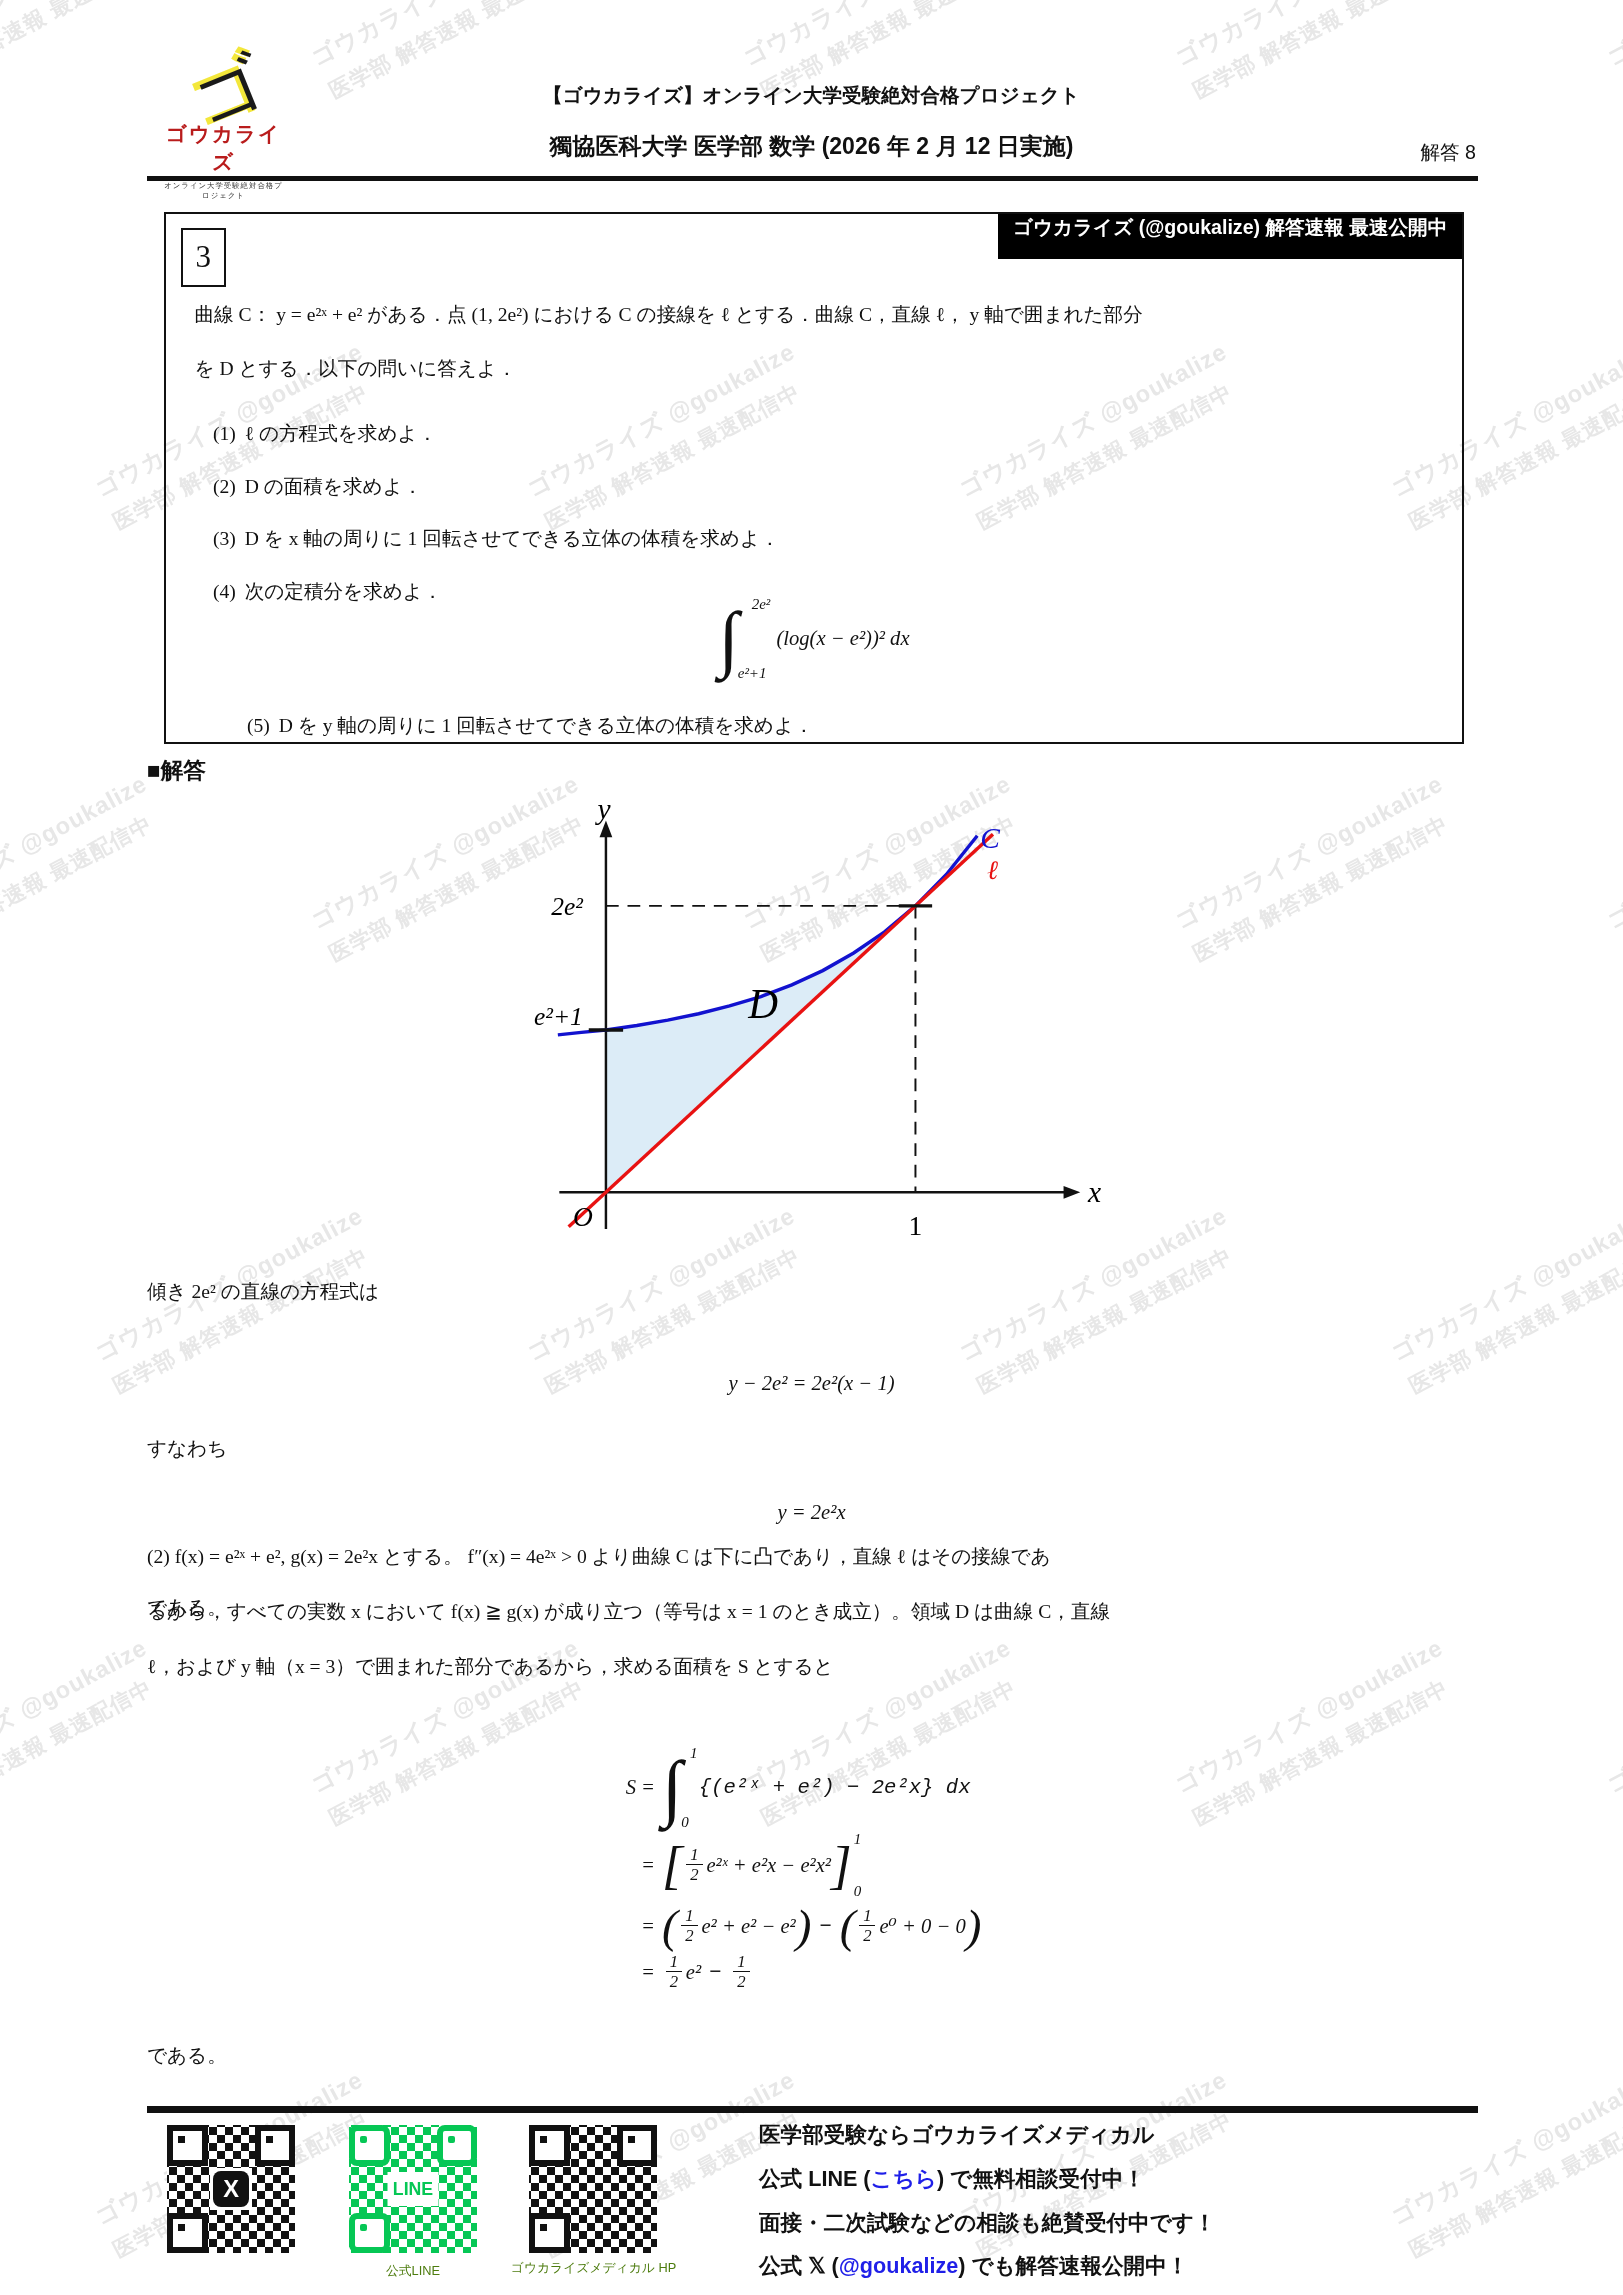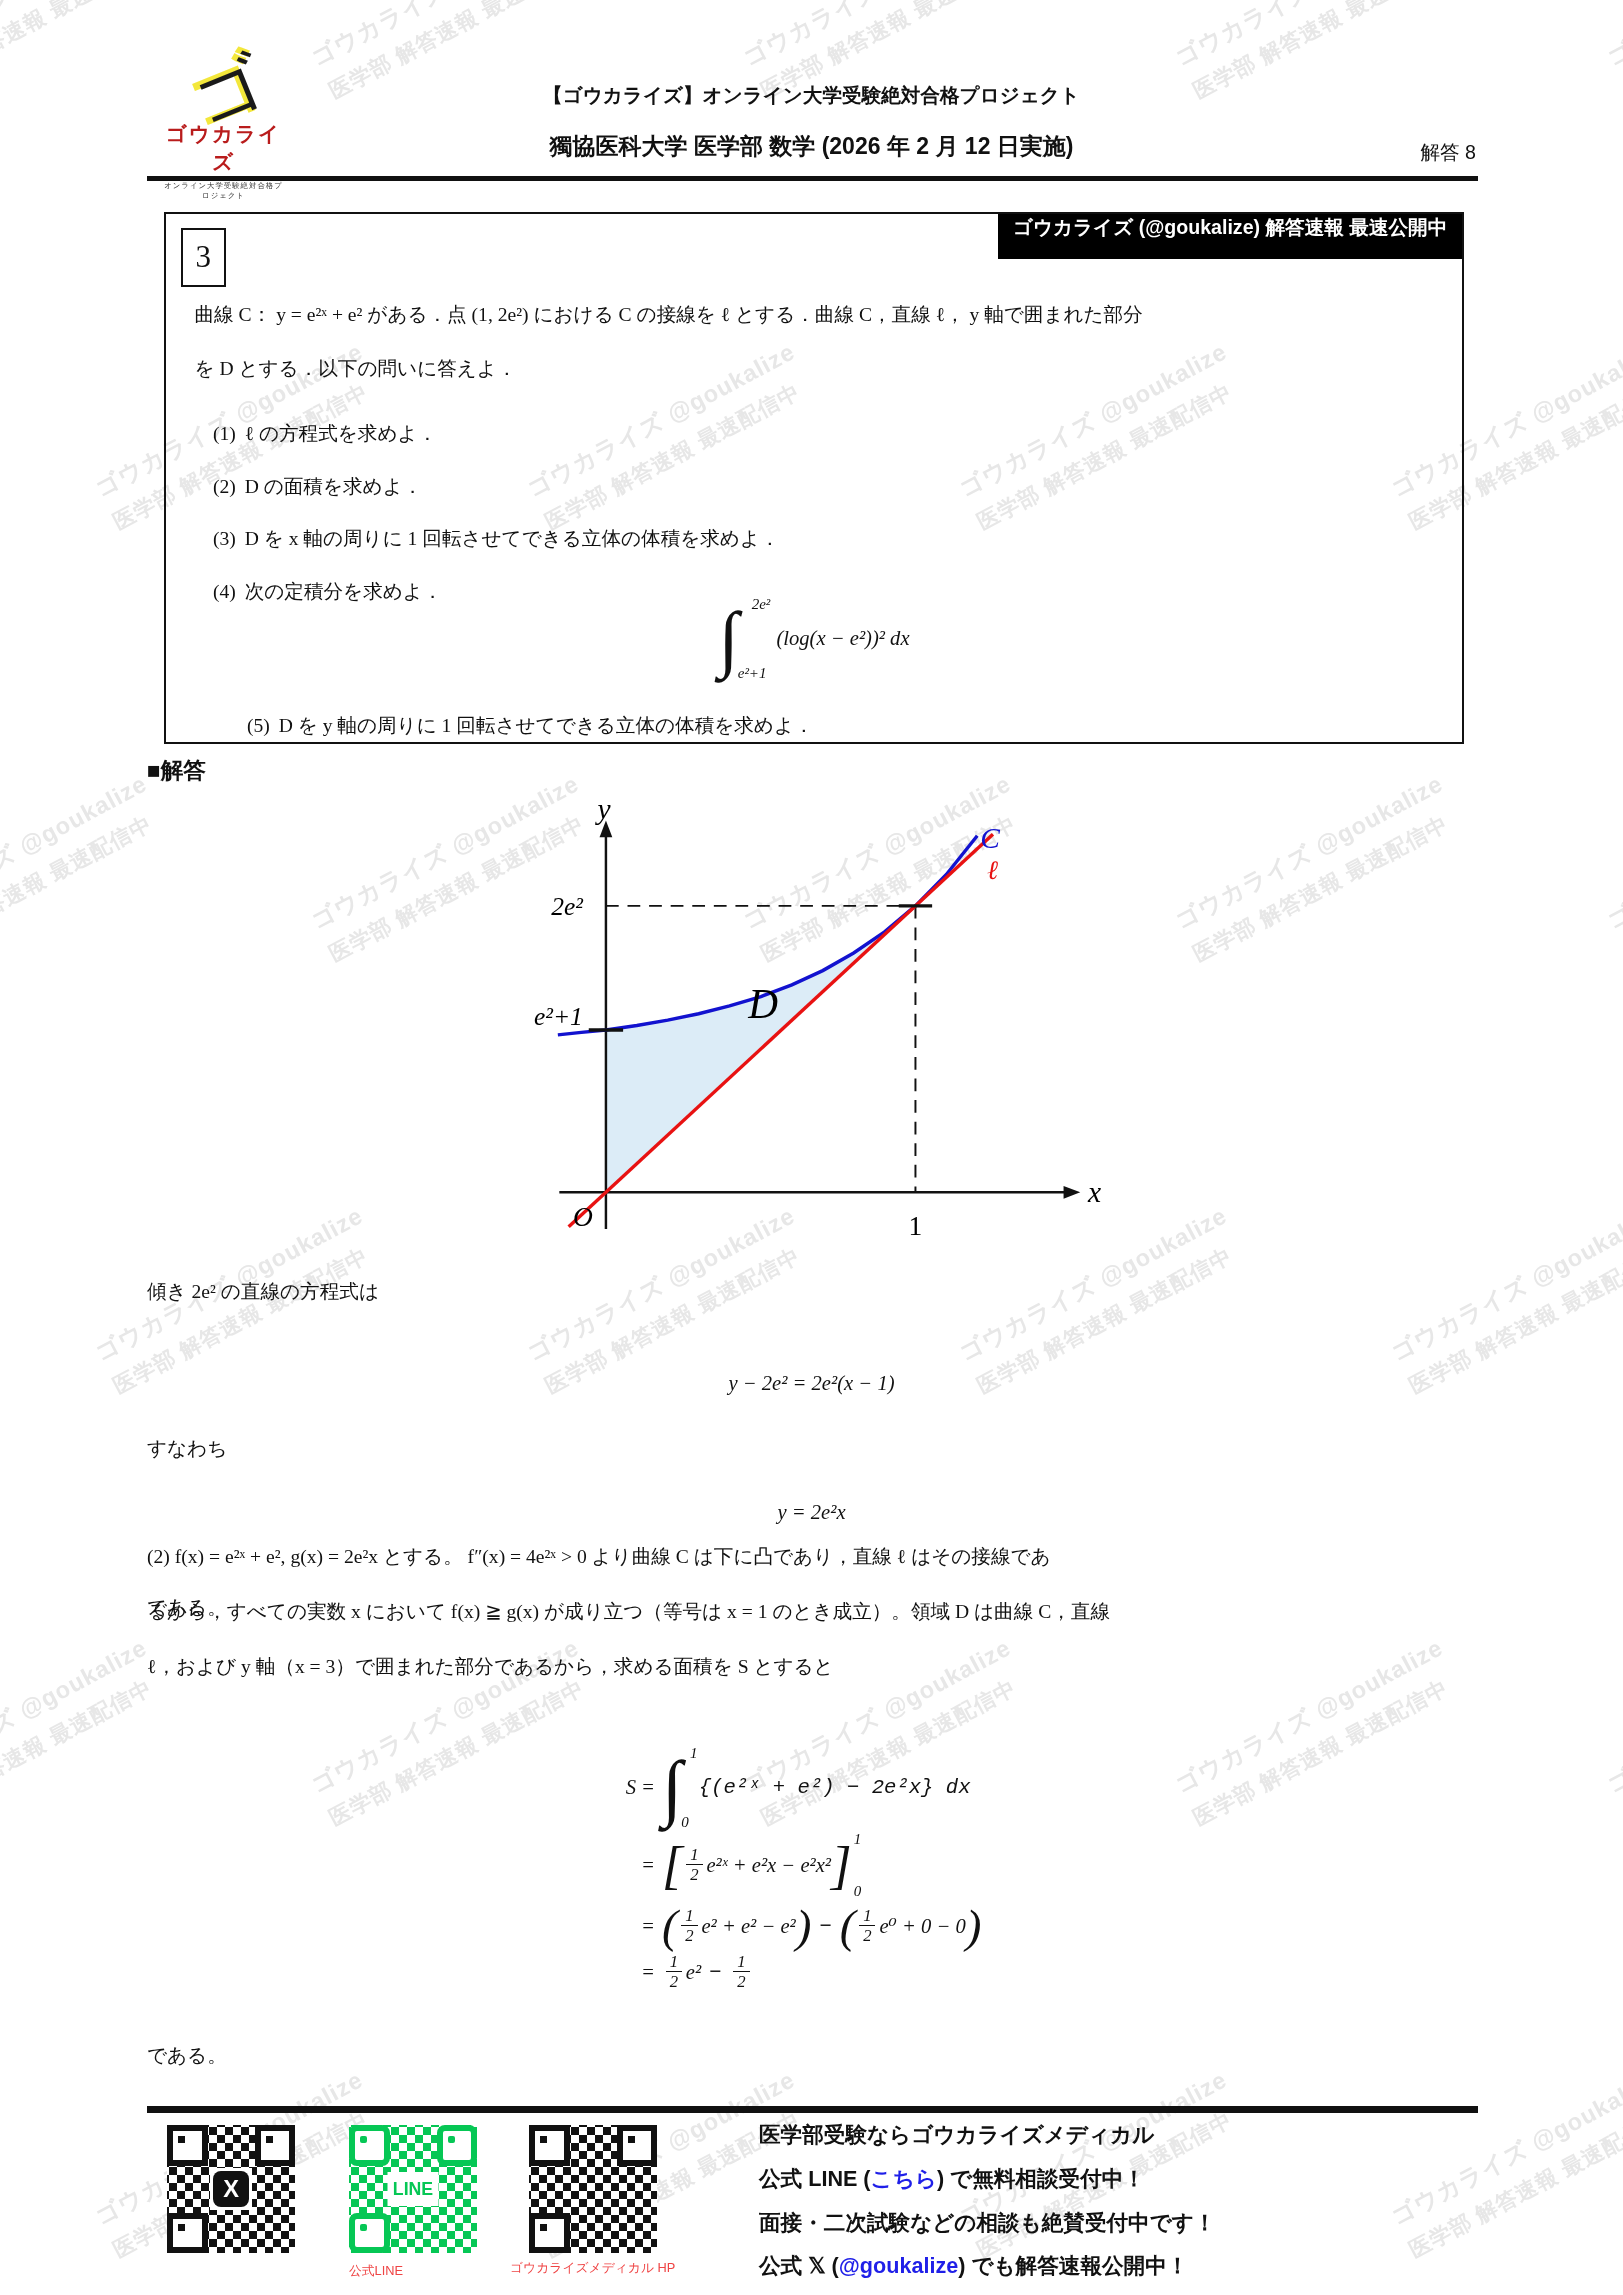--- a/index.html
+++ b/index.html
@@ -78,21 +78,21 @@
   .qf .qfi{position:absolute;left:5.4px;top:5.4px;width:6.9px;height:6.9px;background:#111;}
   .qr.green .qf .qfi{background:#06c755;border-radius:2px;}
   .qf.tl{left:0;top:0;} .qf.tr{right:0;top:0;} .qf.bl{left:0;bottom:0;}
   .qr-center{position:absolute;left:50%;top:50%;transform:translate(-50%,-50%);background:#fff;
              display:flex;align-items:center;justify-content:center;}
   .x-badge{width:42px;height:42px;}
   .x-badge .xb{width:36px;height:36px;background:#111;border-radius:7.9px;color:#fff;
                display:flex;align-items:center;justify-content:center;
                font:bold 23.6px "Liberation Sans",sans-serif;}
   .line-center{width:51px;height:34px;color:#06c755;font:bold 17.7px "Liberation Sans",sans-serif;}
-  .qr-label{position:absolute;font:400 12.8px "Liberation Sans",sans-serif;color:#ef4444;}
+  .qr-label{position:absolute;text-align:center;font:400 12.8px "Liberation Sans",sans-serif;color:#4d7c0f;}
   .ftext{position:absolute;left:759px;font:bold 21.6px "Liberation Sans",sans-serif;white-space:nowrap;}
   .flink{color:#1f1fe8;}
 </style>
 </head>
 <body>
 
 <div class="page">
 
   <div class="layer" id="wm-layer">
       <div class="wm" style="left: -128px; top: -29.4px;">

